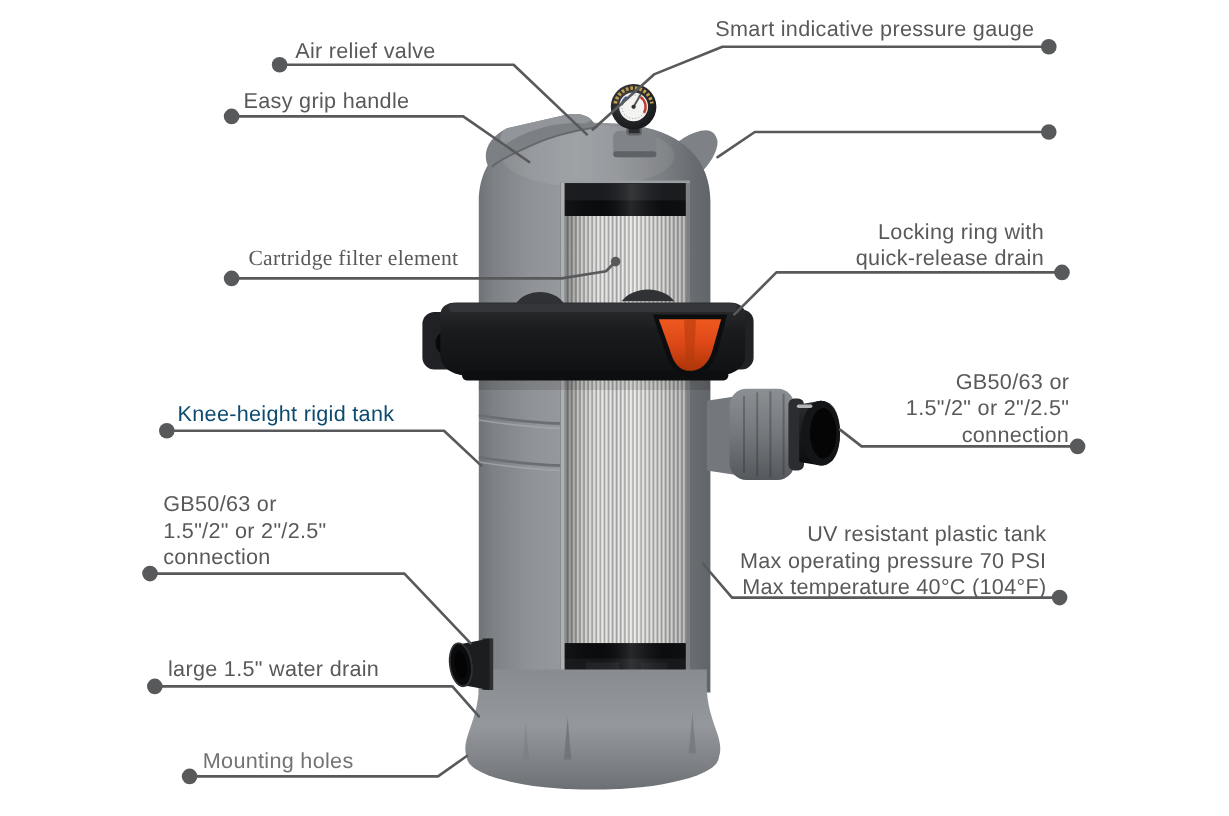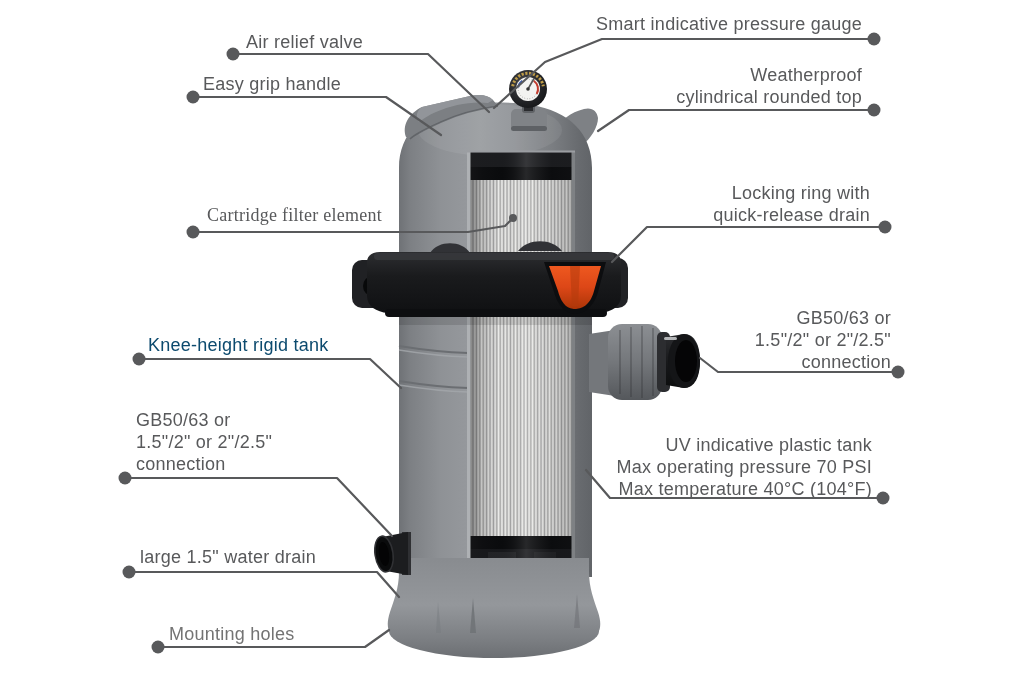--- a/index.html
+++ b/index.html
@@ -203,24 +203,20 @@
   <div class="layer" id="labels-layer">
       <div class="callout" style="left: 246px; top: 31px; text-align: left; color: rgb(88, 89, 91);">
         <div class="callout-line">Air relief valve</div>
       </div>
       <div class="callout" style="left: 203px; top: 73px; text-align: left; color: rgb(88, 89, 91);">
         <div class="callout-line">Easy grip handle</div>
       </div>
       <div class="callout" style="right: 162px; top: 13px; text-align: right; color: rgb(88, 89, 91);">
         <div class="callout-line">Smart indicative pressure gauge</div>
       </div>
-      <div class="callout" style="right: 162px; top: 64px; text-align: right; color: rgb(88, 89, 91);">
-        <div class="callout-line">Weatherproof</div>
-        <div class="callout-line">cylindrical rounded top</div>
-      </div>
       <div class="callout" style="left: 207px; top: 204px; text-align: left; color: rgb(88, 89, 91); font-family: Liberation Serif, serif;">
         <div class="callout-line">Cartridge filter element</div>
       </div>
       <div class="callout" style="right: 154px; top: 182px; text-align: right; color: rgb(88, 89, 91);">
         <div class="callout-line">Locking ring with</div>
         <div class="callout-line">quick-release drain</div>
       </div>
       <div class="callout" style="left: 148px; top: 334px; text-align: left; color: #0c4a6e;">
         <div class="callout-line">Knee-height rigid tank</div>
       </div>
@@ -228,21 +224,21 @@
         <div class="callout-line">GB50/63 or</div>
         <div class="callout-line">1.5"/2" or 2"/2.5"</div>
         <div class="callout-line">connection</div>
       </div>
       <div class="callout" style="left: 136px; top: 409px; text-align: left; color: rgb(88, 89, 91);">
         <div class="callout-line">GB50/63 or</div>
         <div class="callout-line">1.5"/2" or 2"/2.5"</div>
         <div class="callout-line">connection</div>
       </div>
       <div class="callout" style="right: 152px; top: 434px; text-align: right; color: rgb(88, 89, 91);">
-        <div class="callout-line">UV indicative plastic tank</div>
+        <div class="callout-line">UV resistant plastic tank</div>
         <div class="callout-line">Max operating pressure 70 PSI</div>
         <div class="callout-line">Max temperature 40°C (104°F)</div>
       </div>
       <div class="callout" style="left: 140px; top: 546px; text-align: left; color: rgb(88, 89, 91);">
         <div class="callout-line">large 1.5" water drain</div>
       </div>
       <div class="callout" style="left: 169px; top: 623px; text-align: center; color: #737373;">
         <div class="callout-line">Mounting holes</div>
       </div>
     </div>

